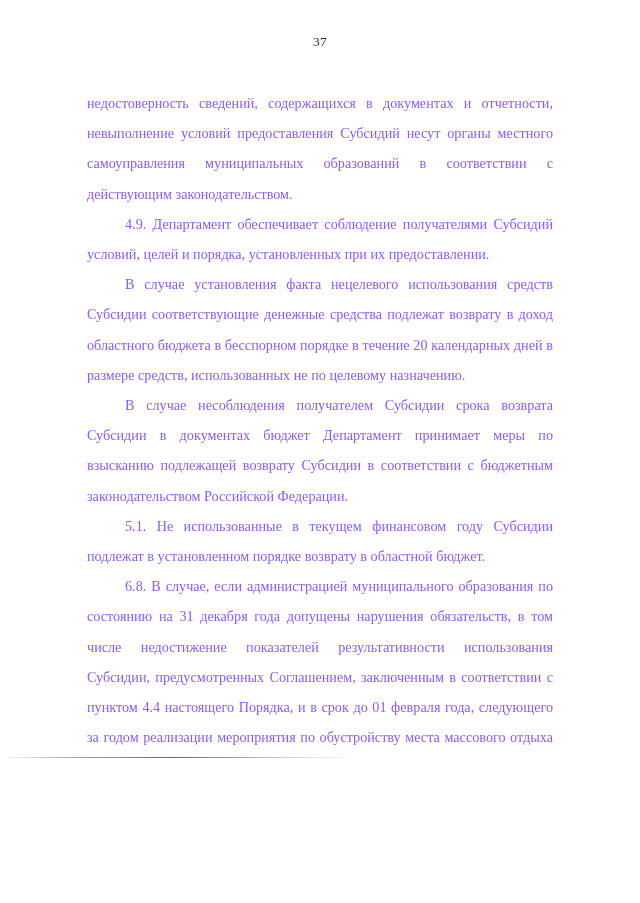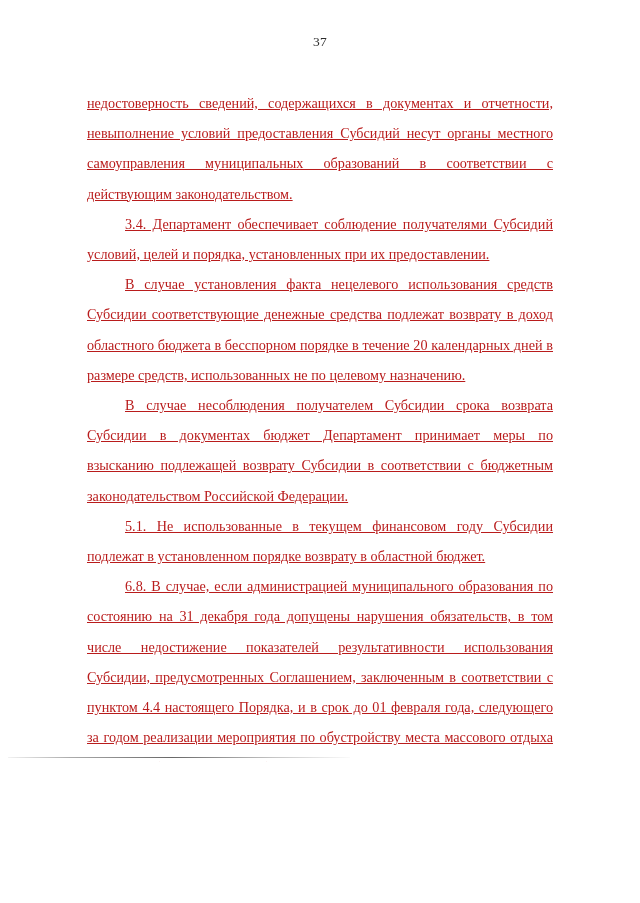--- a/index.html
+++ b/index.html
@@ -37,22 +37,21 @@
     left: 87px;
     width: 466px;
   }
 
   .para {
     margin: 0 0 0 0;
     font-size: 14.2px;
     line-height: 30.2px;
     text-align: justify;
     text-justify: inter-word;
-    color: #b91c1c;
-    text-decoration: underline;
+    color: #8b5cf6;
   }
 
   
   .para.flush {
     text-indent: 0;
   }
 
   
   .para.indent {
     text-indent: 38px;
@@ -90,21 +89,21 @@
 <body>
 
 <div class="page">
 
   <div class="page-number">37</div>
 
   <div class="body-text">
 
     <p class="para flush no-stretch">недостоверность сведений, содержащихся в документах и отчетности, невыполнение условий предоставления Субсидий несут органы местного самоуправления муниципальных образований в соответствии с действующим законодательством.</p>
 
-    <p class="para indent no-stretch">3.4. Департамент обеспечивает соблюдение получателями Субсидий условий, целей и порядка, установленных при их предоставлении.</p>
+    <p class="para indent no-stretch">4.9. Департамент обеспечивает соблюдение получателями Субсидий условий, целей и порядка, установленных при их предоставлении.</p>
 
 
     <p class="para indent no-stretch">В случае установления факта нецелевого использования средств Субсидии соответствующие денежные средства подлежат возврату в доход областного бюджета в бесспорном порядке в течение 20 календарных дней в размере средств, использованных не по целевому назначению.</p>
 
     <p class="para indent no-stretch">В случае несоблюдения получателем Субсидии срока возврата Субсидии в документах бюджет Департамент принимает меры по взысканию подлежащей возврату Субсидии в соответствии с бюджетным законодательством Российской Федерации.</p>
 
     <p class="para indent no-stretch">5.1. Не использованные в текущем финансовом году Субсидии подлежат в установленном порядке возврату в областной бюджет.</p>
 
     <p class="para indent no-stretch">6.8. В случае, если администрацией муниципального образования по состоянию на 31 декабря года допущены нарушения обязательств, в том числе недостижение показателей результативности использования Субсидии, предусмотренных Соглашением, заключенным в соответствии с пунктом 4.4 настоящего Порядка, и в срок до 01 февраля года, следующего за годом реализации мероприятия по обустройству места массового отдыха населения (городского парка), указанные нарушения не устранены, до 01 марта года, следующего за годом реализации мероприятия по обустройству места</p>
 

